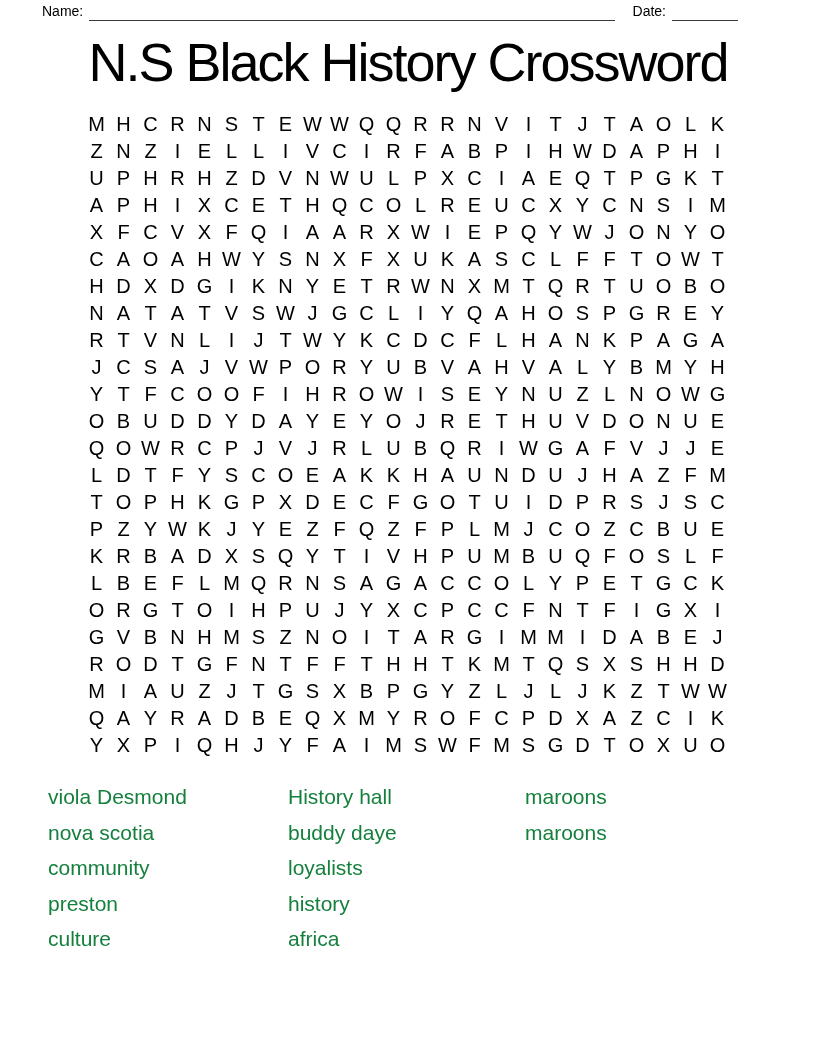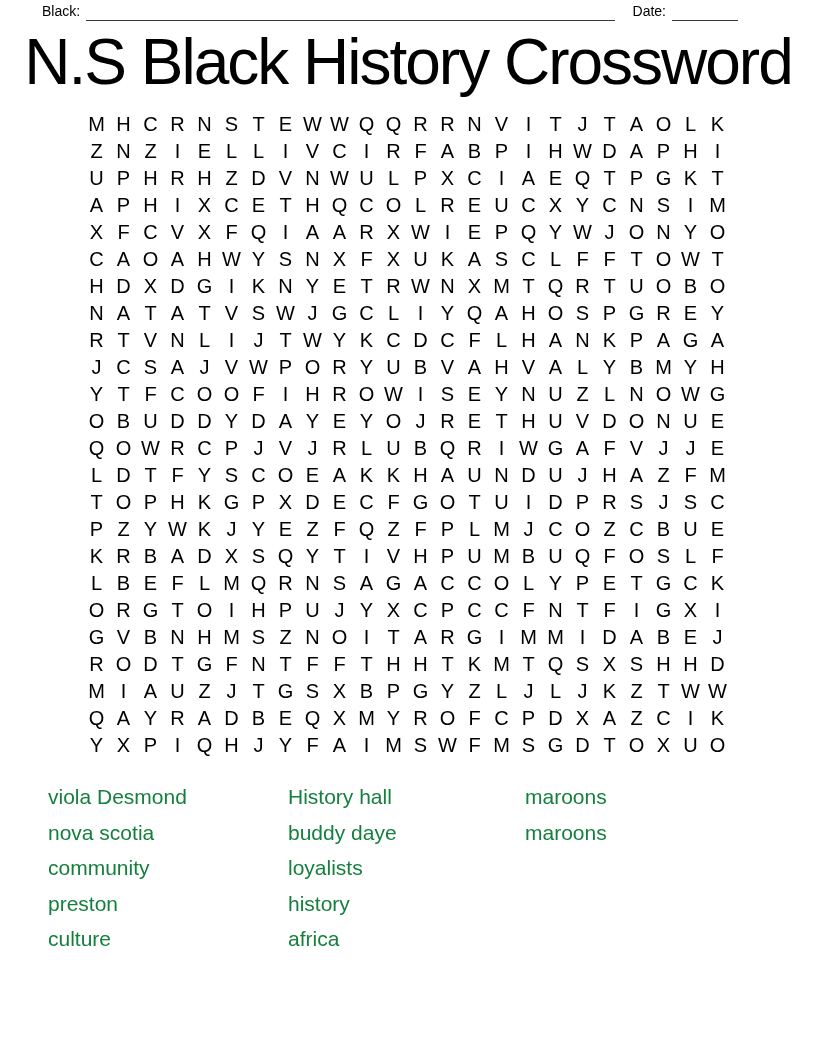--- a/index.html
+++ b/index.html
@@ -35,21 +35,21 @@
   .date-label { margin-left: 10px; }
   .date-line { width: 66px; margin-left: 6px; }
 
   
   .title {
     position: absolute;
     top: 30px;
     left: 0;
     width: 100%;
     text-align: center;
-    font-size: 64px;
+    font-size: 54px;
     font-weight: normal;
     letter-spacing: -2px;
     line-height: 64px;
     font-family: "Liberation Sans", "DejaVu Sans", sans-serif;
     color: #000000;
   }
 
   
   .grid {
     position: absolute;
@@ -88,21 +88,21 @@
     color: #15803d;
     white-space: nowrap;
   }
 </style>
 </head>
 <body>
 
 <div class="page">
 
   <div class="header">
-    <span class="hdr-label">Black:</span>
+    <span class="hdr-label">Name:</span>
     <span class="hdr-line name-line"></span>
     <span class="hdr-label date-label">Date:</span>
     <span class="hdr-line date-line"></span>
   </div>
 
   <h1 class="title">N.S Black History Crossword</h1>
 
   <div class="grid" id="letter-grid">
       <span class="cell">M</span>
       <span class="cell">H</span>

